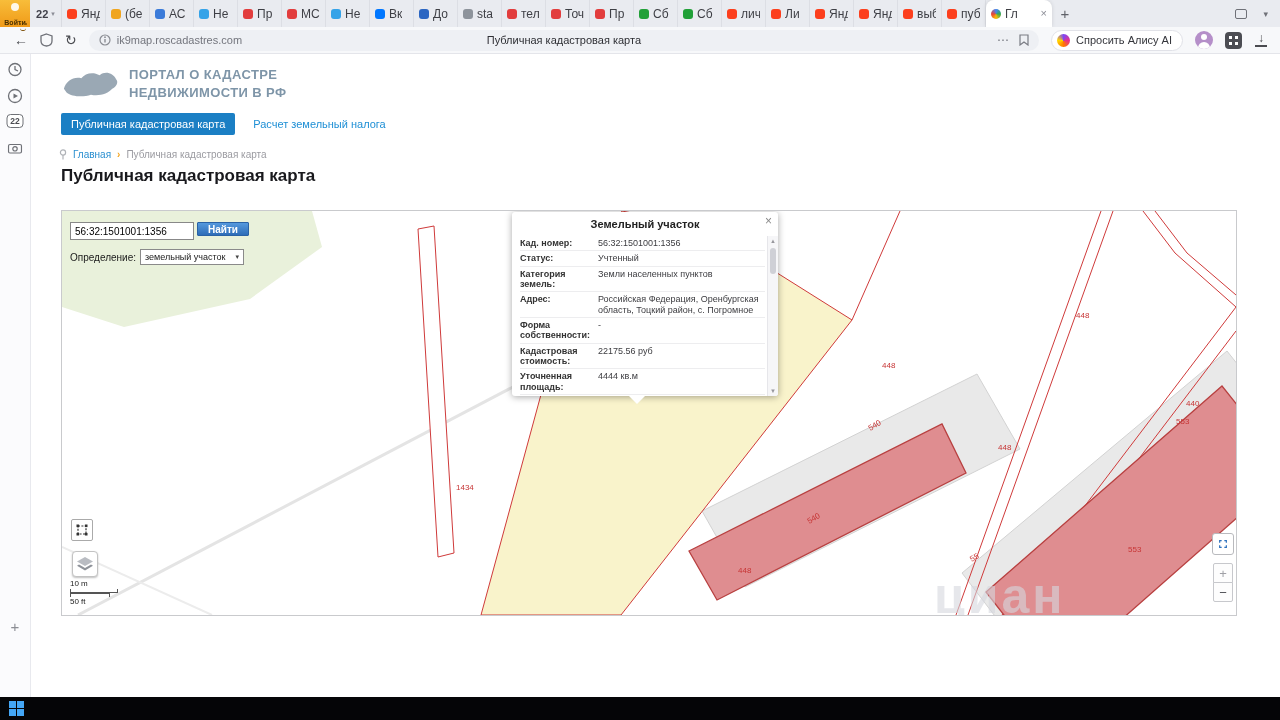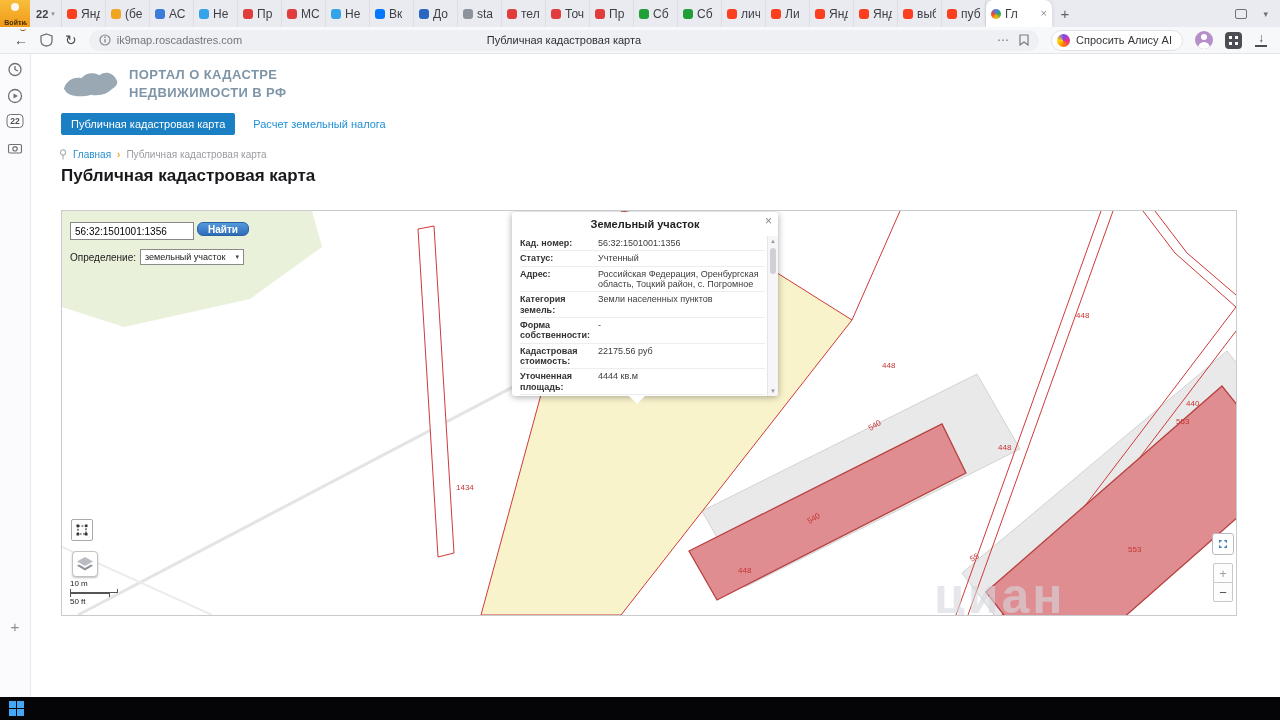--- a/index.html
+++ b/index.html
@@ -84,21 +84,21 @@
   .geom { position:absolute; left:0; top:0; }
   .map-labels { position:absolute; left:0; top:0; width:100%; height:100%; pointer-events:none; }
   .mlabel { position:absolute; font-size:8px; color:#c73535; white-space:nowrap; }
   .watermark { position:absolute; left:872px; top:356px; font-size:50px; font-weight:bold;
                color:#d6d8df; opacity:.6; letter-spacing:3px; z-index:2; }
 
   .map-search { position:absolute; left:8px; top:11px; display:flex; align-items:stretch; z-index:4; }
   .map-search input { width:124px; height:18px; border:1px solid #888; font-size:10px; padding:0 4px;
                       font-family:"Liberation Sans", sans-serif; }
   .map-search button { margin-left:3px; height:14px; font-size:10px; font-weight:bold; color:#fff;
-                       background:linear-gradient(#5599dd,#2e6db8); border:1px solid #2a62a5; border-radius:6px;
+                       background:linear-gradient(#5599dd,#2e6db8); border:1px solid #2a62a5; border-radius:1px;
                        padding:0 10px; font-family:"Liberation Sans", sans-serif; }
   .map-filter { position:absolute; left:8px; top:38px; display:flex; align-items:center; gap:4px; font-size:10px; z-index:4; color:#1a1a1a;}
   .selectbox { display:inline-flex; align-items:center; gap:10px; border:1px solid #8a8a8a; background:#fff;
                font-size:9px; padding:1px 4px; height:16px; color:#1a1a1a; }
   .selectbox .caret { font-size:7px; color:#444; }
 
   
   .popup { position:absolute; left:450px; top:1px; width:266px; height:184px; background:#fff; border-radius:3px;
            box-shadow:0 1px 7px rgba(0,0,0,.35); z-index:5; overflow:hidden; }
   .ptitle { text-align:center; font-size:11px; font-weight:bold; padding:6px 0 4px; color:#222; }
@@ -381,26 +381,26 @@
         <div class="prows">
             <div class="prow">
               <div class="plbl">Кад. номер:</div>
               <div class="pval">56:32:1501001:1356</div>
             </div>
             <div class="prow">
               <div class="plbl">Статус:</div>
               <div class="pval">Учтенный</div>
             </div>
             <div class="prow">
+              <div class="plbl">Категория земель:</div>
+              <div class="pval">Земли населенных пунктов</div>
+            </div>
+            <div class="prow">
               <div class="plbl">Адрес:</div>
               <div class="pval">Российская Федерация, Оренбургская область, Тоцкий район, с. Погромное</div>
-            </div>
-            <div class="prow">
-              <div class="plbl">Категория земель:</div>
-              <div class="pval">Земли населенных пунктов</div>
             </div>
             <div class="prow">
               <div class="plbl">Форма собственности:</div>
               <div class="pval">-</div>
             </div>
             <div class="prow">
               <div class="plbl">Кадастровая стоимость:</div>
               <div class="pval">22175.56 руб</div>
             </div>
             <div class="prow">

